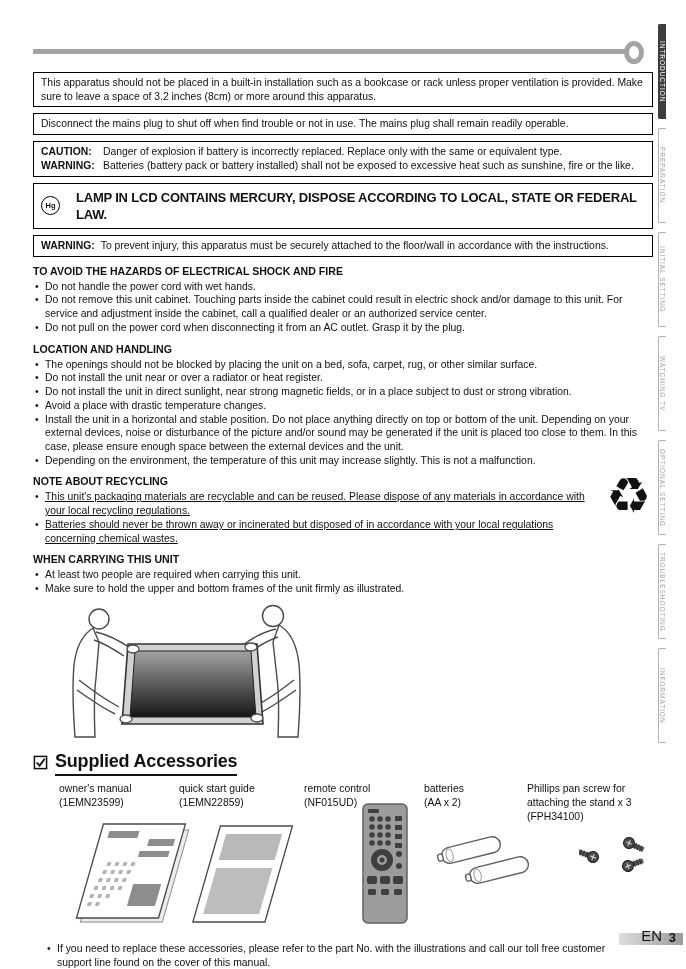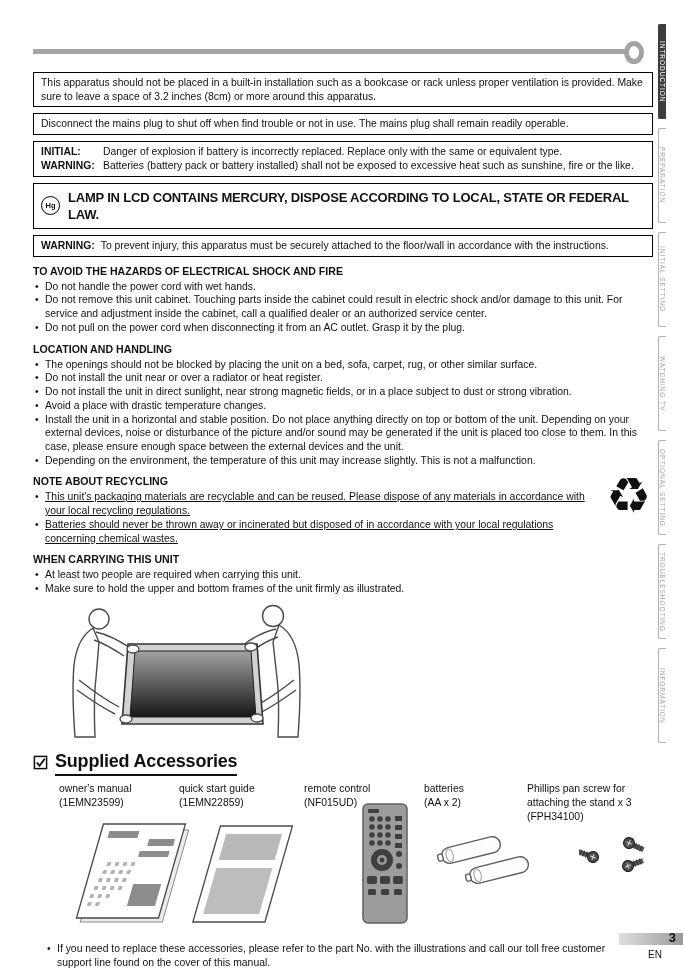--- a/index.html
+++ b/index.html
@@ -12,21 +12,21 @@
   .sidebar{position:absolute;right:0;top:24px;width:28px;}
   .tab{box-sizing:border-box;height:95px;margin-bottom:9px;display:flex;align-items:center;justify-content:center;
        writing-mode:vertical-rl;font-size:6.6px;letter-spacing:0.9px;color:#a5a5a5;background:#fff;
        border:1px solid #b2b2b2;border-right:none;border-radius:2px 0 0 2px;}
   .tab.active{background:#3d3d3d;color:#fff;border-color:#3d3d3d;}
   
   .content{position:absolute;left:33px;top:72px;width:620px;font-size:10.4px;line-height:1.32;}
   .nbox{border:1.5px solid #000;padding:3px 7px;margin-bottom:6px;}
   .lblrow{display:flex;}
   .lbl{font-weight:bold;width:62px;flex:none;}
-  .mercury{display:flex;align-items:center;gap:8px;padding:5px 7px;}
+  .mercury{display:flex;align-items:center;gap:16px;padding:5px 7px;}
   .hg{width:17px;height:17px;border:1.5px solid #000;border-radius:50%;font-size:7.5px;font-weight:bold;
       display:flex;align-items:center;justify-content:center;flex:none;}
   .mtxt{font-weight:bold;font-size:13px;letter-spacing:-0.2px;}
   h3{font-size:10.6px;margin:8px 0 1px;font-weight:bold;}
   ul{list-style:none;margin:0;padding:0;}
   li{position:relative;padding-left:12px;}
   li::before{content:"\2022";position:absolute;left:2px;top:0;}
   .recycling{position:relative;}
   .recycling ul{padding-right:66px;text-decoration:underline;}
   .recycle{position:absolute;right:2px;top:-4px;font-size:50px;line-height:1;color:#111;
@@ -42,21 +42,21 @@
   .m-manual{margin:10px 0 0 8px;}
   .m-guide{margin:12px 0 0 10px;}
   .m-remote{margin:-8px 0 0 54px;display:block;}
   .m-batt{margin:22px 0 0 2px;}
   .m-screws{margin:6px 0 0 52px;}
   .notes{margin:12px 0 0 12px;width:588px;}
   
   .pagebar{position:absolute;right:3px;bottom:24px;width:64px;height:12px;
            background:linear-gradient(to right,#dedede,#9b9b9b);}
   .pagenum{position:absolute;right:7px;bottom:0;font-size:13px;font-weight:bold;color:#111;}
-  .pagelang{position:absolute;right:24px;bottom:9px;font-size:10px;color:#111;margin-left:36px;}
+  .pagelang{position:absolute;right:24px;bottom:25px;font-size:15px;color:#111;margin-left:36px;}
 </style>
 </head>
 <body>
 
 <div class="page">
 
   <div class="rule-line"></div>
   <div class="rule-ring"></div>
 
   <aside class="sidebar">
@@ -88,21 +88,21 @@
     <div class="nbox">
       <span>This apparatus should not be placed in a built-in installation such as a bookcase or rack unless proper ventilation is provided. Make sure to leave a space of 3.2 inches (8cm) or more around this apparatus.</span>
     </div>
 
     <div class="nbox">
       <span>Disconnect the mains plug to shut off when find trouble or not in use. The mains plug shall remain readily operable.</span>
     </div>
 
     <div class="nbox">
       <div class="lblrow">
-        <span class="lbl">INITIAL:</span>
+        <span class="lbl">CAUTION:</span>
         <span>Danger of explosion if battery is incorrectly replaced. Replace only with the same or equivalent type.</span>
       </div>
       <div class="lblrow">
         <span class="lbl">WARNING:</span>
         <span>Batteries (battery pack or battery installed) shall not be exposed to excessive heat such as sunshine, fire or the like.</span>
       </div>
     </div>
 
     <div class="nbox mercury">
       <span class="hg">Hg</span>

